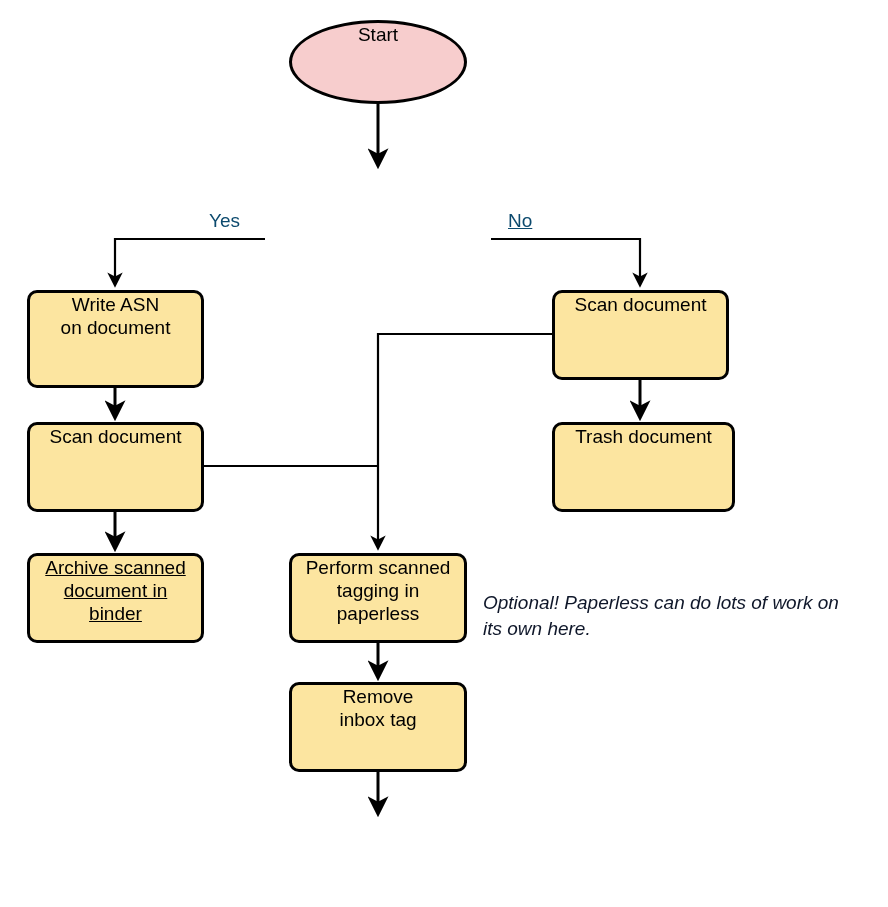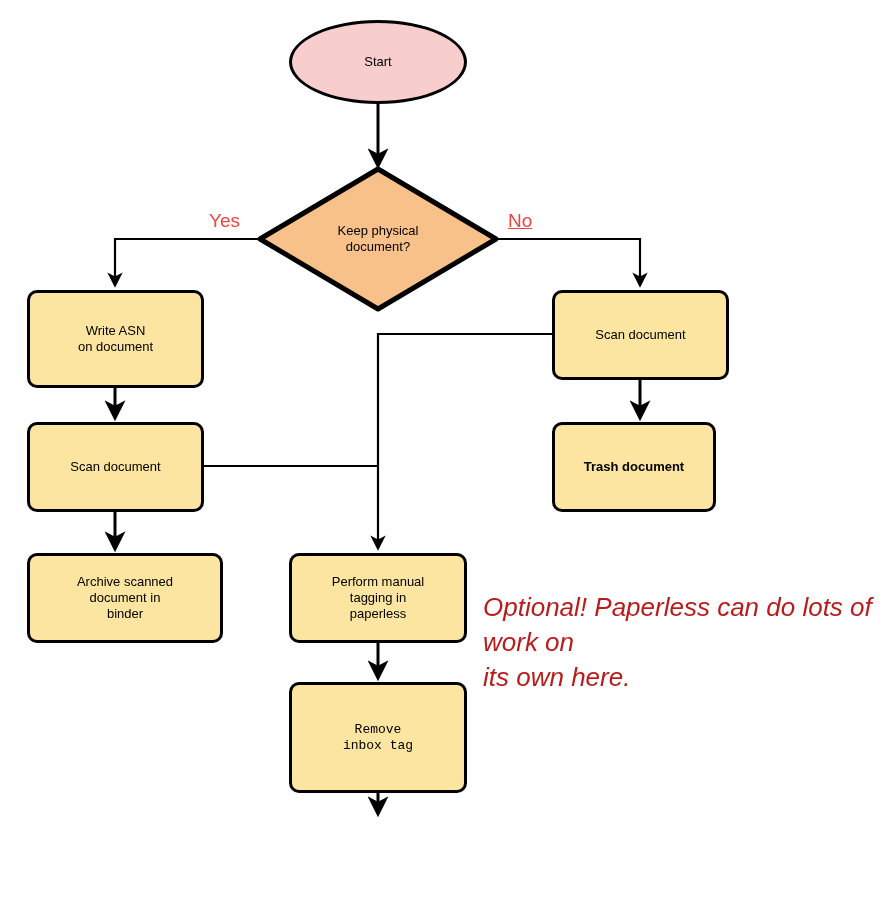--- a/index.html
+++ b/index.html
@@ -20,25 +20,24 @@
     left: 0;
     top: 0;
     width: 888px;
     height: 907px;
     pointer-events: none;
   }
   .node {
     position: absolute;
     box-sizing: border-box;
     display: flex;
-    align-items: center;
     justify-content: center;
     text-align: center;
     color: #000000;
-    font-size: 13px;
+    font-size: 19px;
     line-height: 1.22;
     white-space: pre-line;
   }
   .node.process {
     background: #fce5a0;
     border: 3px solid #000000;
     border-radius: 10px;
   }
   .node.terminator {
     background: #f7cdcd;
@@ -56,29 +55,29 @@
     width: 100%;
     height: 100%;
   }
   .decision-label {
     position: relative;
     z-index: 2;
     white-space: pre-line;
   }
   .edge-label {
     position: absolute;
-    color: #ef4444;
+    color: #0c4a6e;
     font-size: 19px;
     line-height: 1.2;
     white-space: nowrap;
   }
   .annotation {
     position: absolute;
-    color: #b91c1c;
-    font-size: 26px;
+    color: #0f172a;
+    font-size: 19px;
     line-height: 1.35;
     font-style: italic;
     white-space: pre-line;
   }
 </style>
 </head>
 <body>
 
 <div id="canvas">
 
@@ -110,61 +109,54 @@
       <path d="M 378 643 L 378 676" marker-end="url(#arrow)"></path>
 
       <path d="M 378 772 L 378 812" marker-end="url(#arrow)"></path>
     </g>
   </svg>
 
   <div class="node terminator" style="left:289px; top:20px; width:178px; height:84px;">
     <span>Start</span>
   </div>
 
-  <div class="node decision" style="left:257px; top:166px; width:242px; height:146px;">
-    <svg class="decision-shape" viewBox="0 0 242 146" preserveAspectRatio="none">
-      <polygon points="121,3 239,73 121,143 3,73" fill="#f9c18a" stroke="#000000" stroke-width="5" stroke-linejoin="round"></polygon>
-    </svg>
-    <span class="decision-label">Keep physical
-document?</span>
-  </div>
 
   <div class="edge-label" style="left:209px; top:210px;">Yes</div>
   <div class="edge-label" style="left:508px; top:210px;text-decoration:underline;">No</div>
 
   <div class="node process" style="left:27px; top:290px; width:177px; height:98px;">
     <span>Write ASN
 on document</span>
   </div>
 
   <div class="node process" style="left:27px; top:422px; width:177px; height:90px;">
     <span>Scan document</span>
   </div>
 
-  <div class="node process" style="left:27px; top:553px; width:196px; height:90px;">
+  <div class="node process" style="left:27px; top:553px; width:177px; height:90px;text-decoration:underline;">
     <span>Archive scanned
 document in
 binder</span>
   </div>
 
   <div class="node process" style="left:552px; top:290px; width:177px; height:90px;">
     <span>Scan document</span>
   </div>
 
-  <div class="node process" style="left:552px; top:422px; width:164px; height:90px;font-weight:bold;">
+  <div class="node process" style="left:552px; top:422px; width:183px; height:90px;">
     <span>Trash document</span>
   </div>
 
   <div class="node process" style="left:289px; top:553px; width:178px; height:90px;">
-    <span>Perform manual
+    <span>Perform scanned
 tagging in
 paperless</span>
   </div>
 
-  <div class="node process" style="left:289px; top:682px; width:178px; height:111px;font-family:Liberation Mono, monospace;">
+  <div class="node process" style="left:289px; top:682px; width:178px; height:90px;">
     <span>Remove
 inbox tag</span>
   </div>
 
 
   <div class="annotation" style="left:483px; top:590px; width:400px;">Optional! Paperless can do lots of work on
 its own here.</div>
 
 </div>
 

